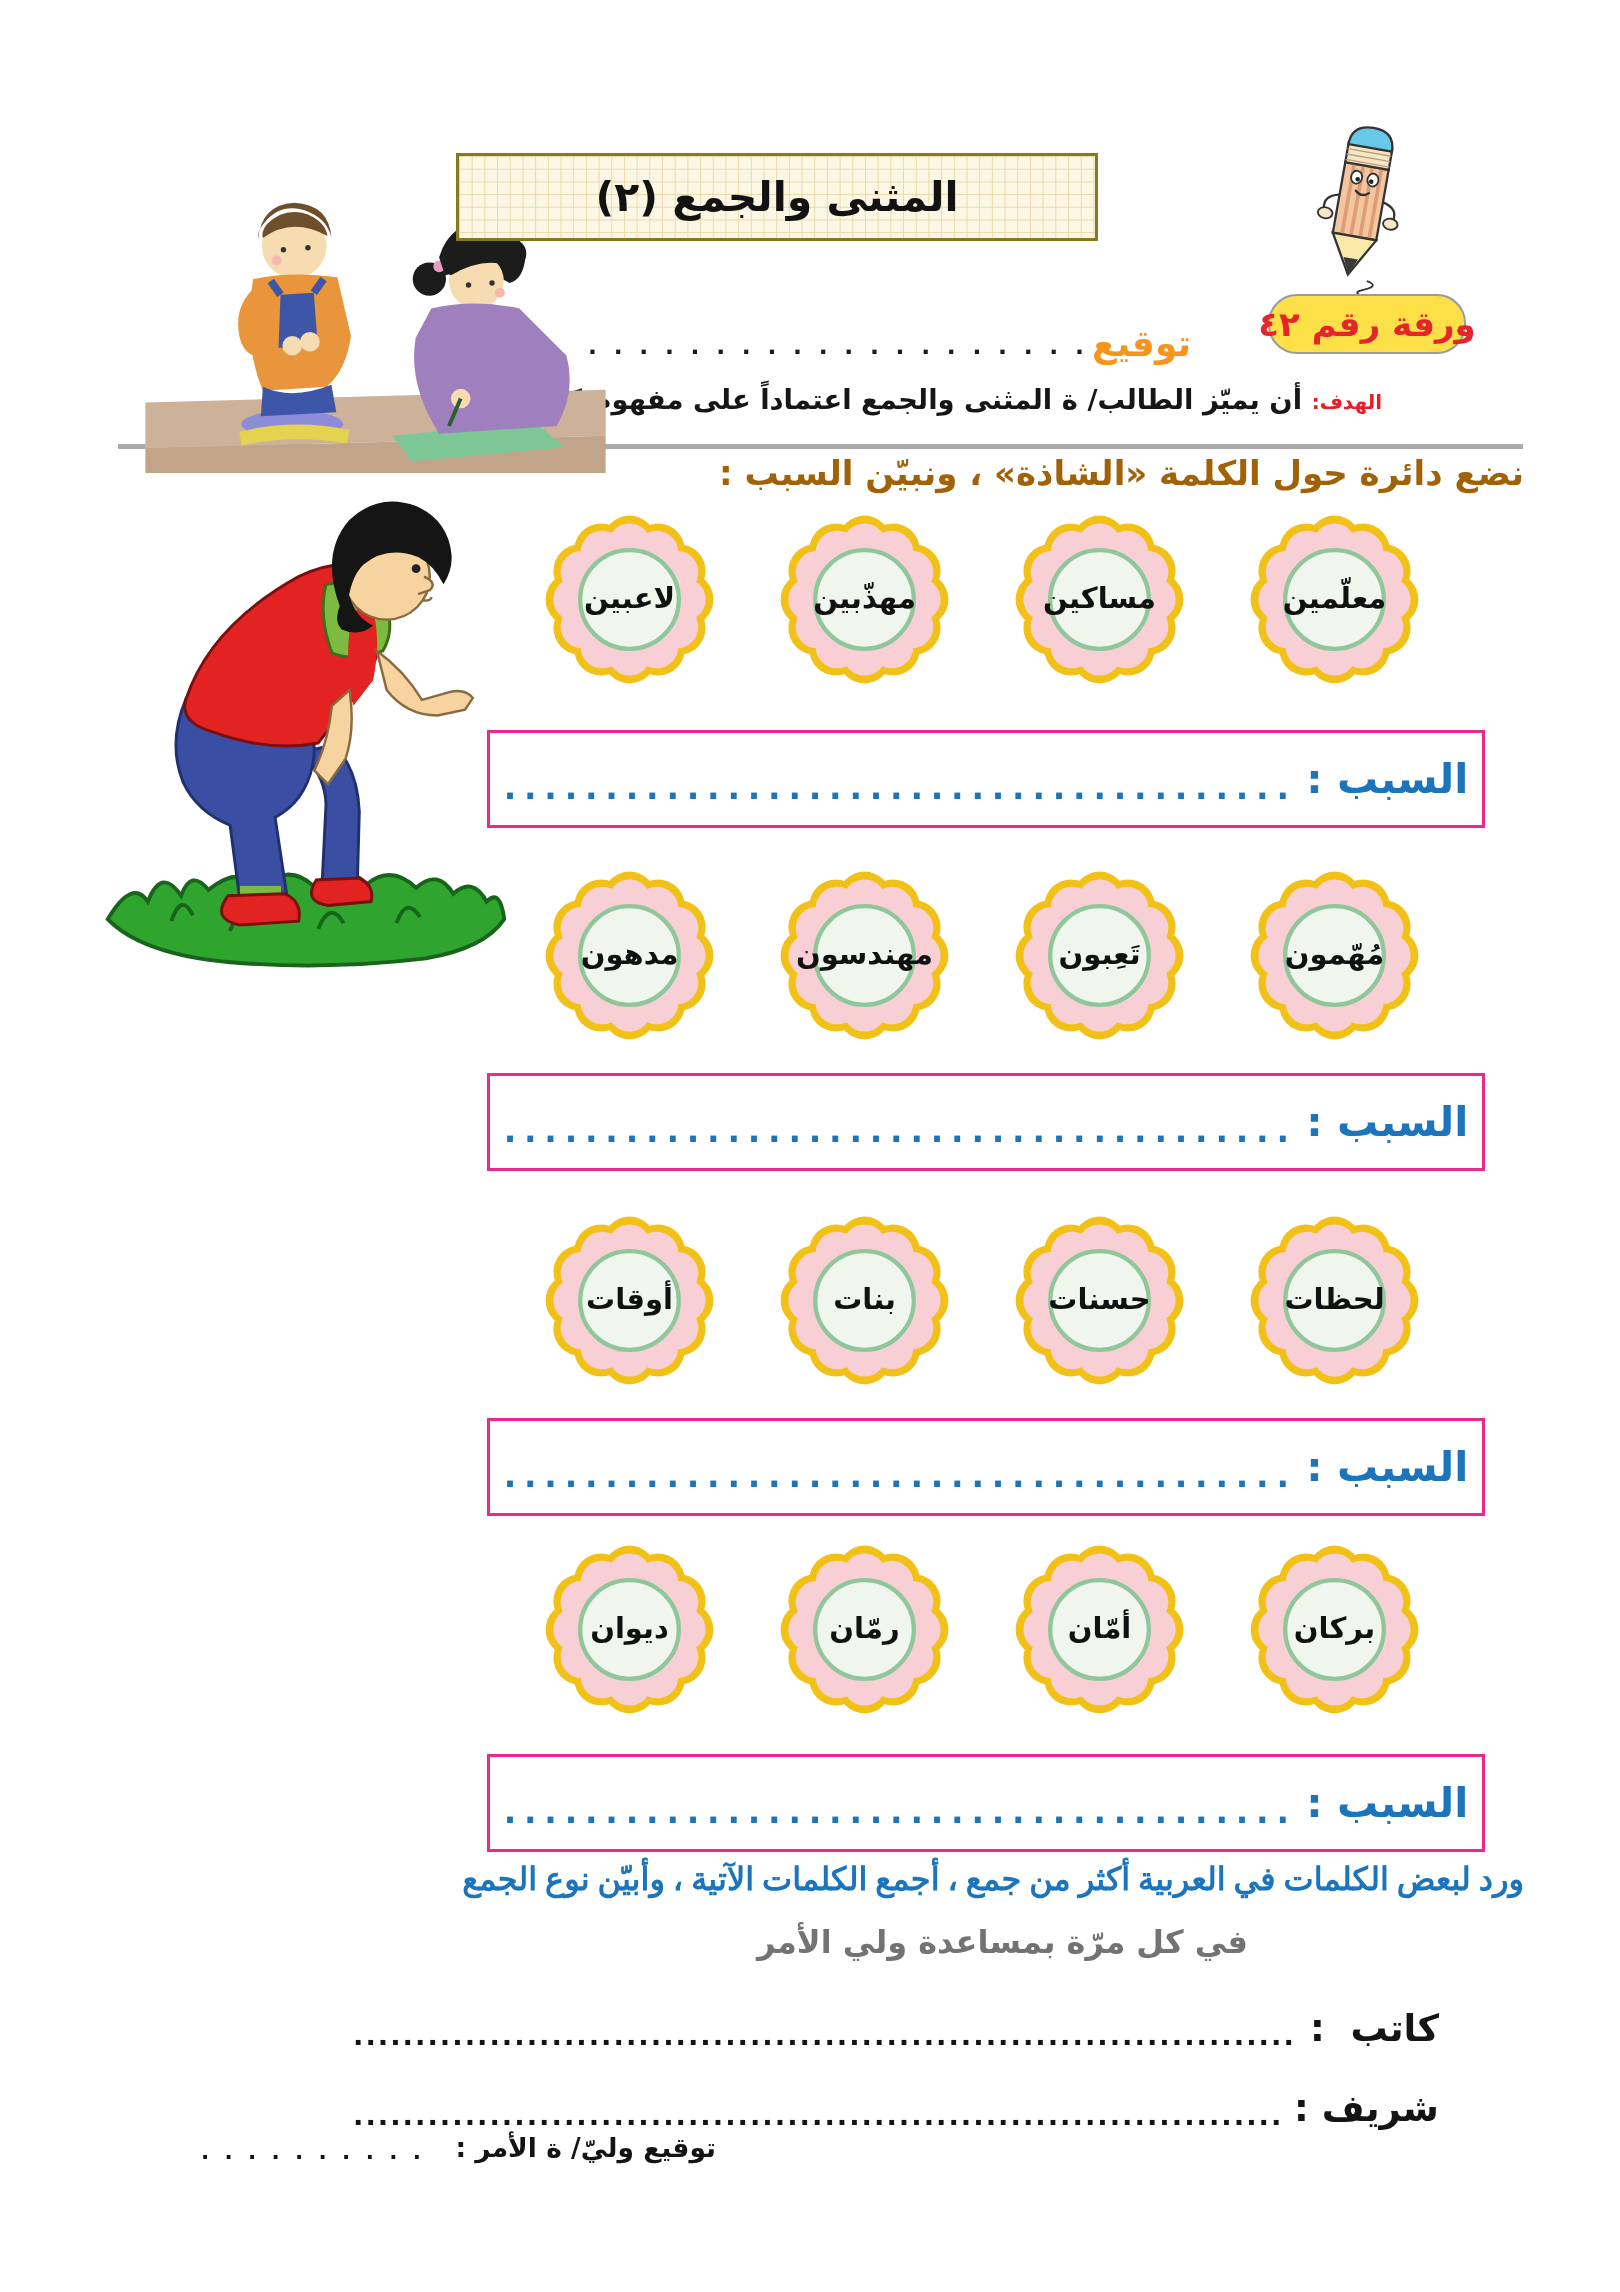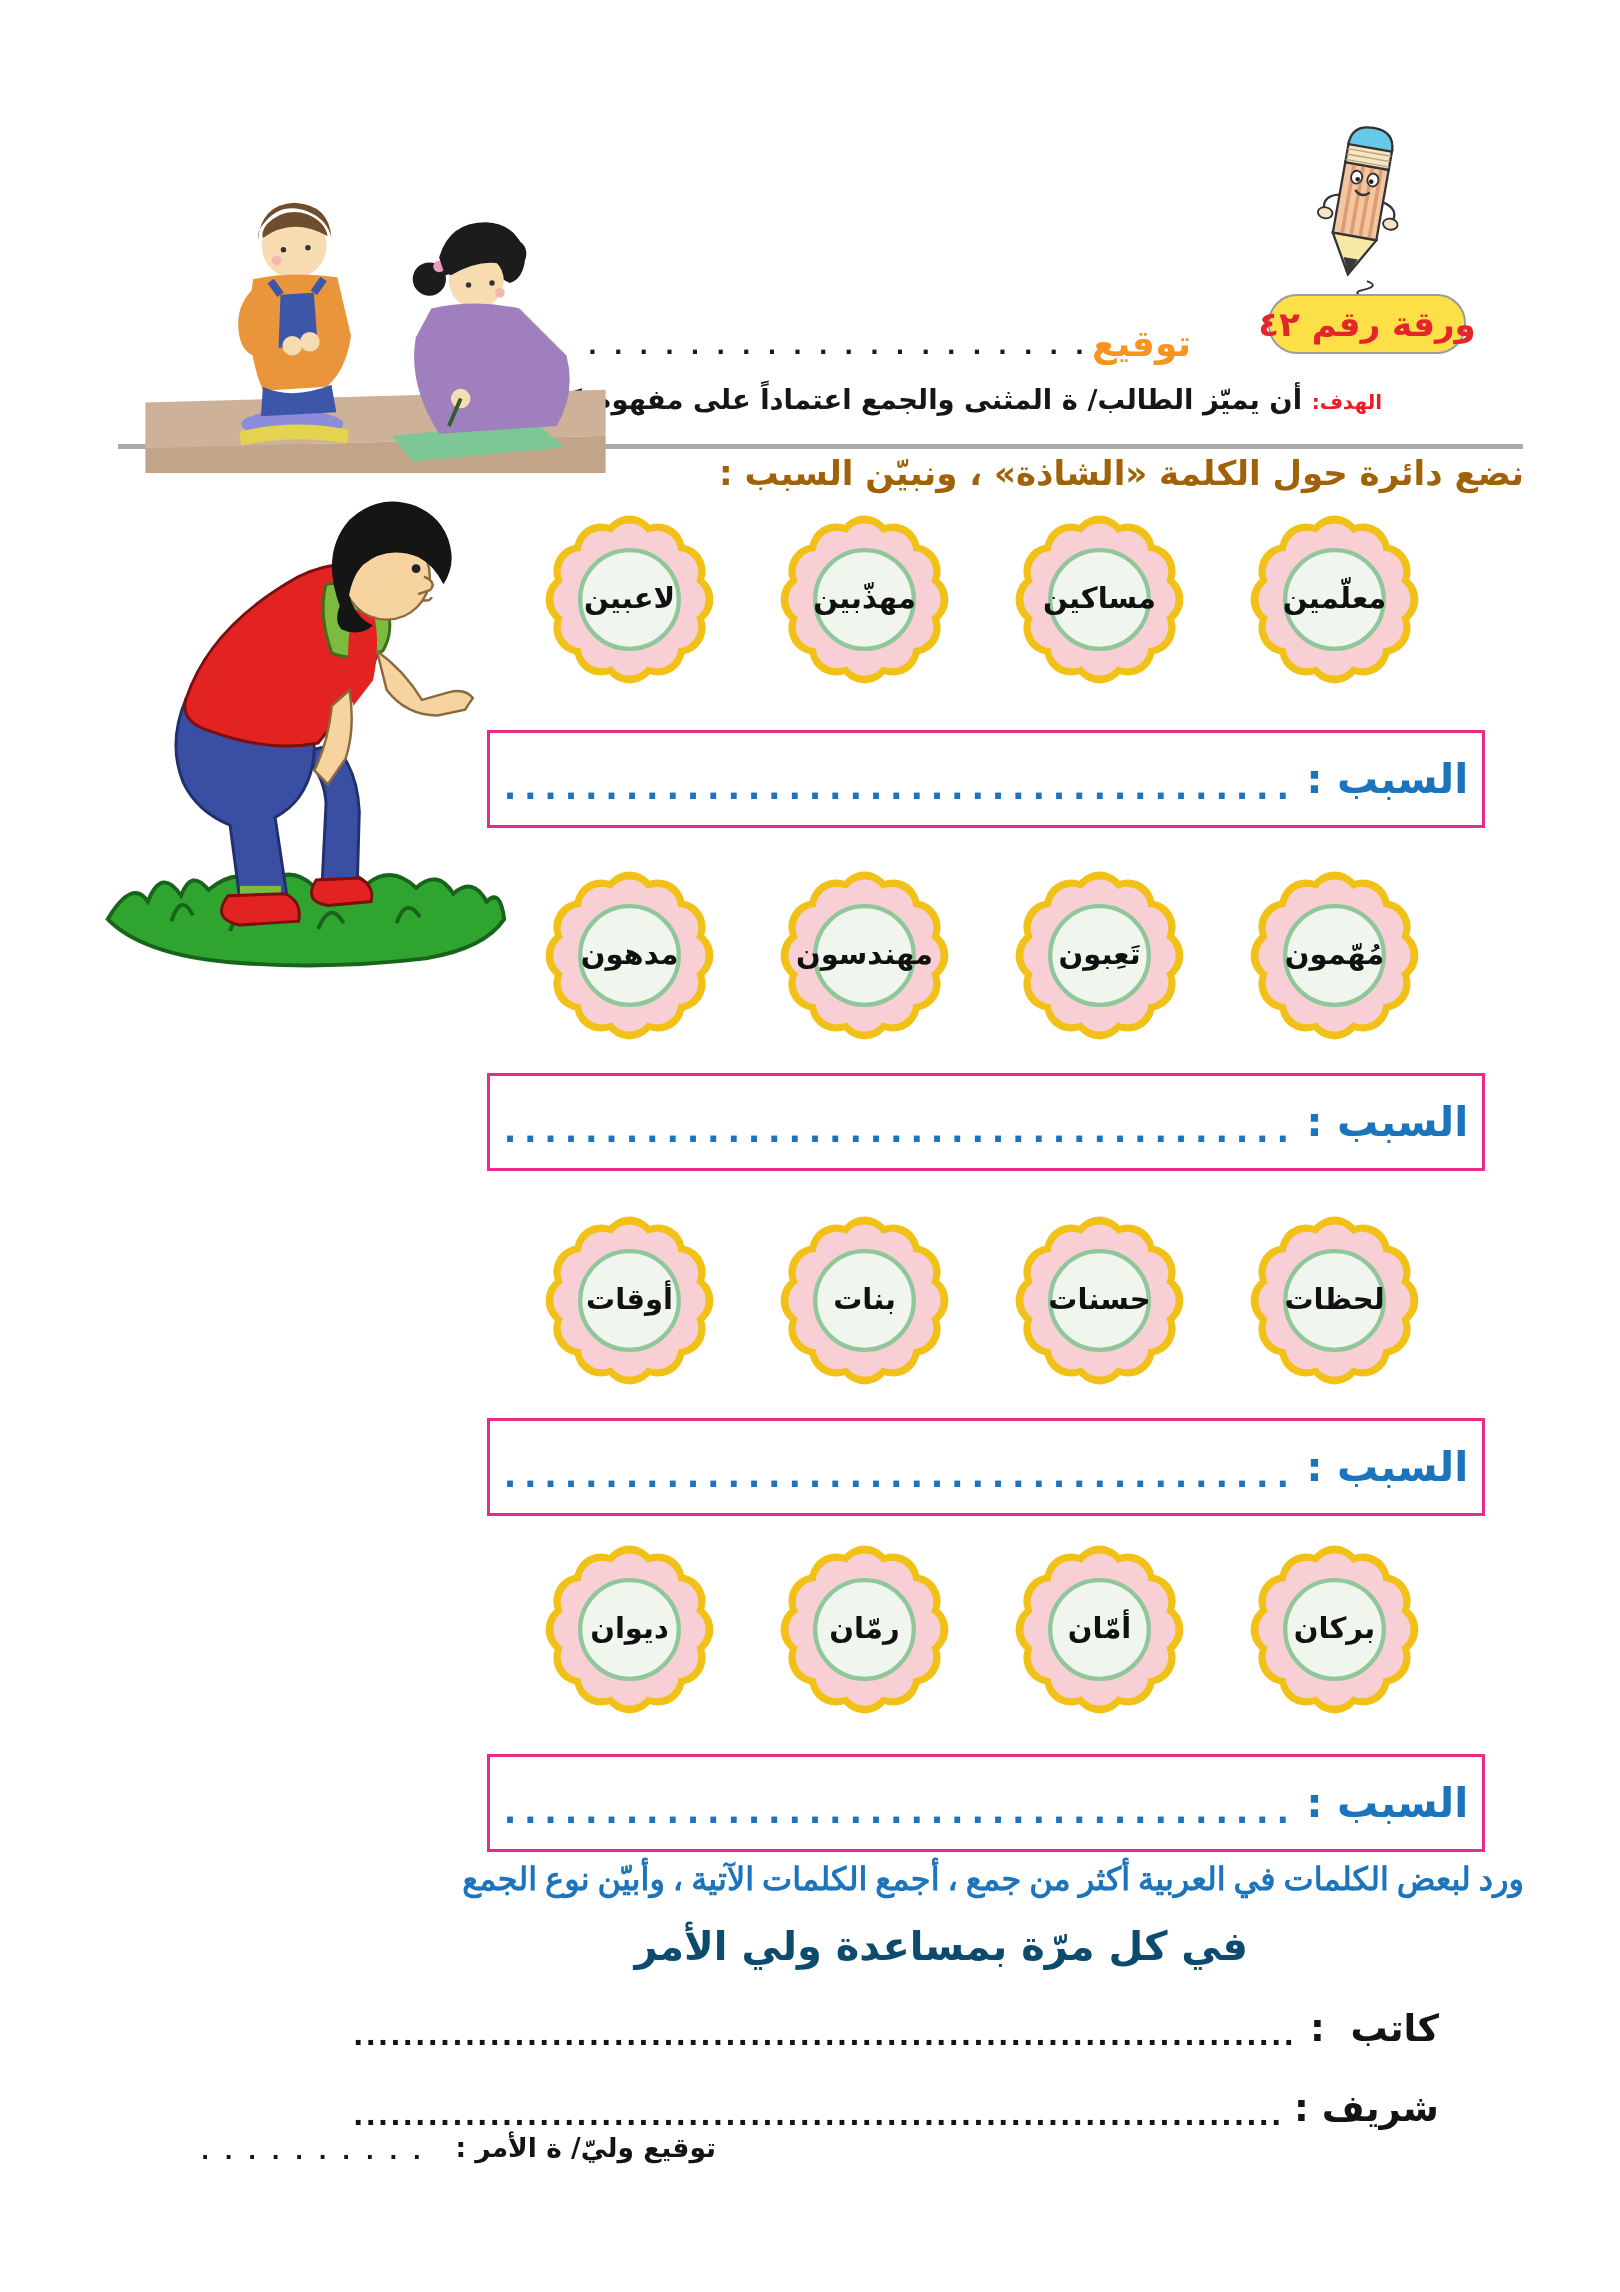--- a/index.html
+++ b/index.html
@@ -66,21 +66,21 @@
     flex:1;overflow:hidden;white-space:nowrap;direction:ltr;text-align:left;
     color:#1B74BC;font-size:33px;font-weight:bold;letter-spacing:7.8px;margin-top:17.6px;
   }
   
   .para1{
     position:absolute;left:181px;top:1860px;width:1343px;direction:rtl;text-align:right;
     font-size:32px;font-weight:bold;color:#1B74BC;white-space:nowrap;font-family:Liberation Serif, serif;
   }
   .para2{
     position:absolute;left:828px;top:1923px;width:420px;direction:rtl;text-align:center;
-    font-size:40px;font-weight:bold;color:#0c4a6e;white-space:nowrap;
+    font-size:32px;font-weight:bold;color:#737373;white-space:nowrap;
   }
   .fill-row{
     position:absolute;left:353px;width:1086px;height:57px;
     display:flex;flex-direction:row-reverse;align-items:center;
   }
   .fill-label{font-size:37px;font-weight:bold;color:#141414;direction:rtl;white-space:nowrap;margin-left:13.7px;}
   .fill-dots{
     flex:1;overflow:hidden;white-space:nowrap;direction:ltr;text-align:left;
     color:#141414;font-size:27.4px;font-weight:bold;letter-spacing:2px;margin-top:13.7px;
   }
@@ -128,20 +128,23 @@
           <circle cx="37" cy="100" r="25"></circle>
             <circle cx="45.4" cy="68.5" r="25"></circle>
             <circle cx="68.5" cy="45.4" r="25"></circle>
           <circle cx="100" cy="100" r="63"></circle>
         </g>
         <circle cx="100" cy="100" r="57" fill="#F0F6EE" stroke="#8FC79B" stroke-width="5"></circle>
       </symbol>
     </defs>
   </svg>
 
+  <div class="title-box">
+    <span class="title-text">المثنى والجمع (٢)</span>
+  </div>
 
   <svg class="pencil-svg" viewBox="0 0 160 190">
     <g transform="rotate(10 80 95)">
       <rect x="56" y="48" width="48" height="78" fill="#F3C6A0" stroke="#333" stroke-width="2.5"></rect>
       <path d="M66 48 V126 M76 48 V126 M86 48 V126 M96 48 V126" stroke="#DD9C74" stroke-width="4"></path>
       <rect x="56" y="26" width="48" height="22" fill="#F6E6C4" stroke="#333" stroke-width="2.5"></rect>
       <path d="M56 33 H104 M56 39 H104 M56 45 H104" stroke="#BBA07E" stroke-width="1.5"></path>
       <path d="M56 28 Q56 6 80 6 Q104 6 104 28 Z" fill="#66C9E8" stroke="#333" stroke-width="2.5"></path>
       <ellipse cx="71" cy="62" rx="6" ry="7" fill="#fff" stroke="#333" stroke-width="2"></ellipse>
       <ellipse cx="89" cy="62" rx="6" ry="7" fill="#fff" stroke="#333" stroke-width="2"></ellipse>

